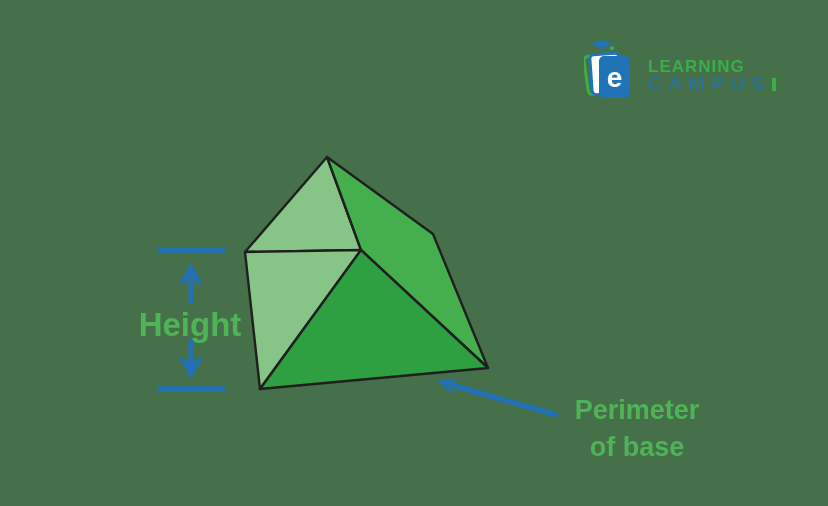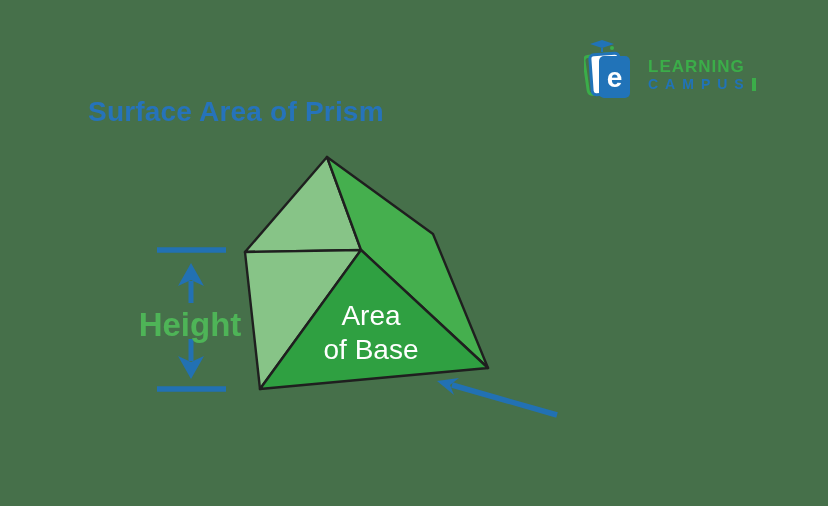--- a/index.html
+++ b/index.html
@@ -18,21 +18,21 @@
   
   .logo{position:absolute;left:584px;top:39px;display:flex;align-items:flex-start;}
   .logo-book{width:50px;height:60px;}
   .logo-text{margin-left:14px;margin-top:19px;}
   .logo-line1{
     font-size:17px;font-weight:bold;letter-spacing:1px;
     color:var(--logo-green);line-height:17px;
   }
   .logo-line2-row{display:flex;align-items:center;margin-top:2px;}
   .logo-line2{
-    font-size:14px;font-weight:bold;letter-spacing:7px;
+    font-size:19px;font-weight:normal;letter-spacing:7px;
     color:var(--logo-blue);line-height:14px;
   }
   .logo-end-bar{width:4px;height:13px;background:var(--logo-green);margin-left:1px;}
   
   .diagram-svg{position:absolute;left:0;top:0;}
   .face{stroke:var(--outline);stroke-width:2.4;stroke-linejoin:round;}
   .face-light{fill:var(--face-light);}
   .face-right{fill:var(--face-right);}
   .face-front{fill:var(--face-front);}
   .dim-line{stroke:var(--dimension-blue);}
@@ -52,21 +52,20 @@
     position:absolute;left:527px;top:392px;width:220px;
     text-align:center;font-size:27px;font-weight:bold;line-height:37px;
     color:var(--label-green);
   }
 </style>
 </head>
 <body>
 
 <div class="canvas">
 
-  <div class="page-title">Surface Area of Prism</div>
 
   <div class="logo">
     <svg class="logo-book" width="50" height="60" viewBox="0 0 50 60">
 
       <g>
         <polygon points="18,1 30,5 18,9 6,5" fill="var(--logo-blue)"></polygon>
         <line x1="18" y1="9" x2="18" y2="13" stroke="var(--logo-blue)" stroke-width="2"></line>
         <circle cx="28" cy="9" r="2" fill="var(--logo-green)"></circle>
       </g>
 
@@ -105,19 +104,19 @@
     </g>
 
     <g>
       <line class="dim-line" x1="557" y1="415" x2="452" y2="385" stroke-width="5.5"></line>
       <polygon class="dim-head" points="437,381 459,378 450,385 454,395"></polygon>
     </g>
   </svg>
 
   <div class="height-label">Height</div>
 
-  <div class="area-label">
-    <div>Area</div>
-    <div>of Base</div>
+
+  <div class="perimeter-label">
+    <div>Perimeter</div>
+    <div>of base</div>
   </div>
-
 
 </div>
 
 </body></html>

